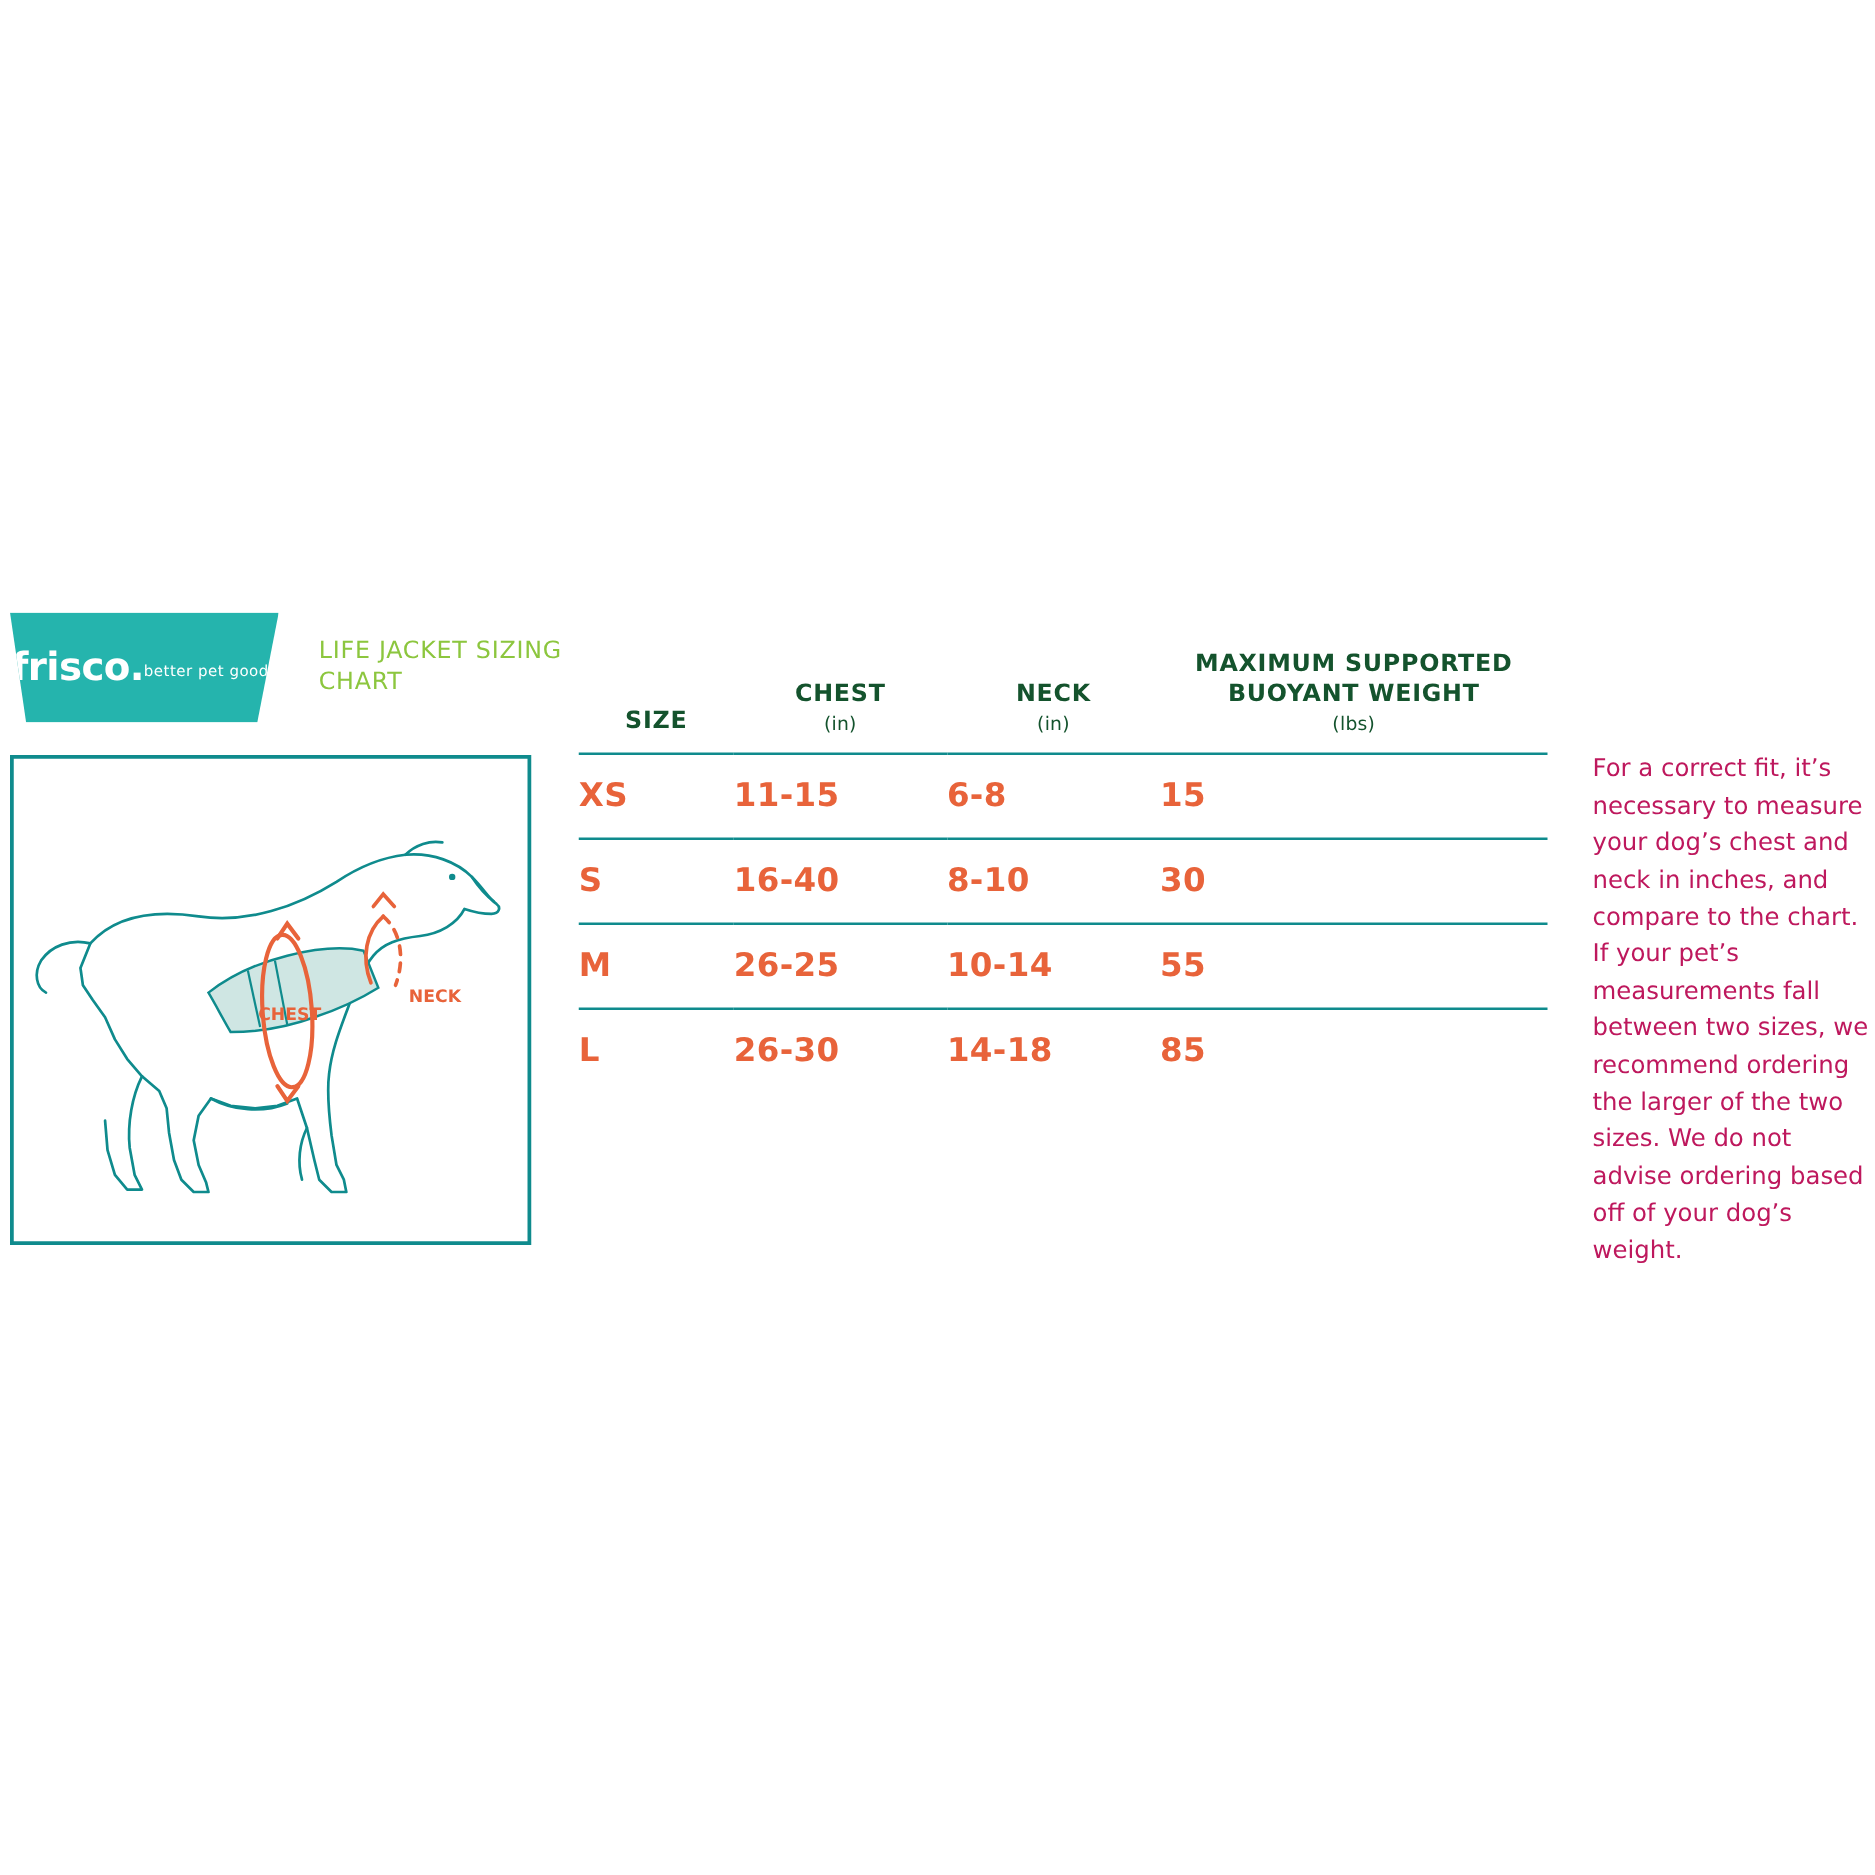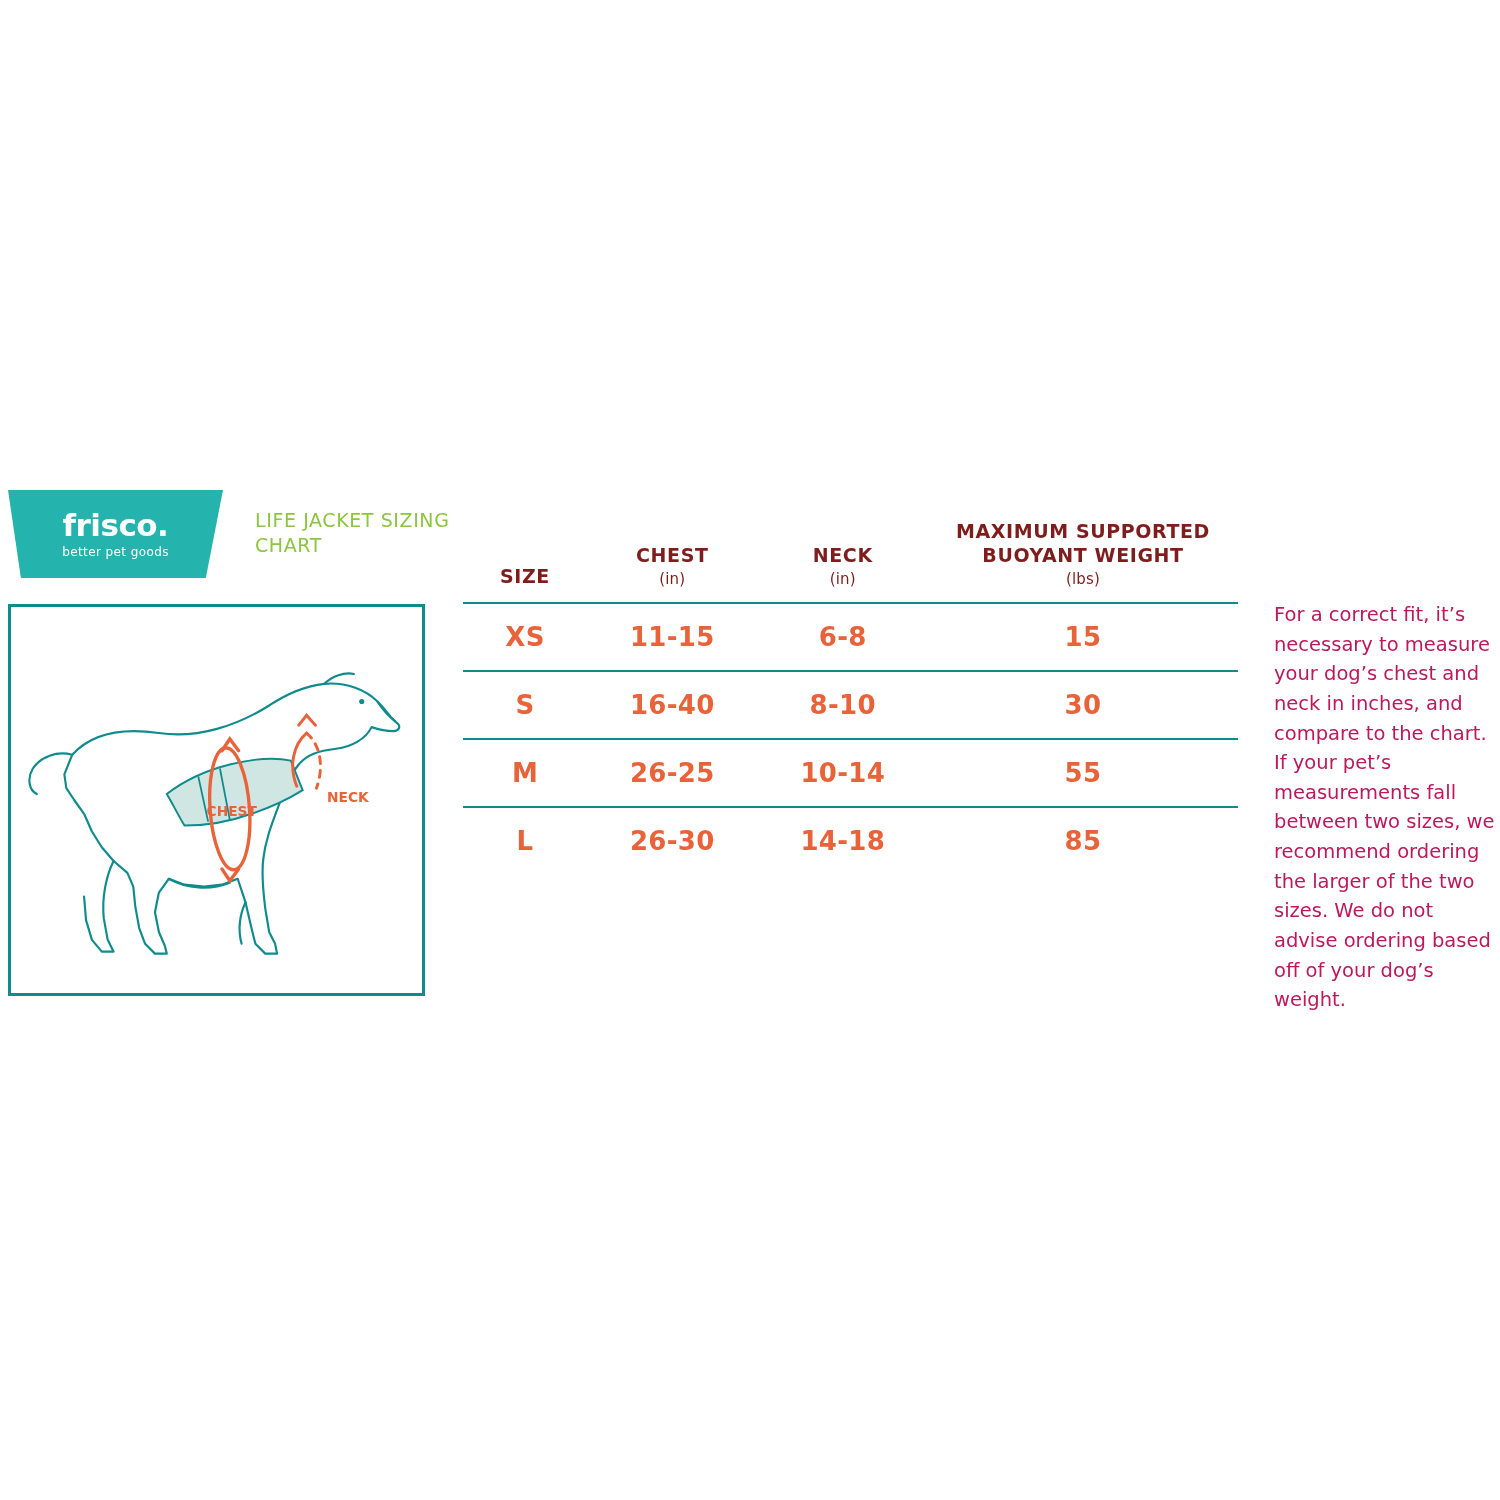--- a/index.html
+++ b/index.html
@@ -27,21 +27,21 @@
   .logo-badge {
     position: absolute;
     left: 8px;
     top: 490px;
     width: 215px;
     height: 88px;
     background: #25b4ad;
     -webkit-clip-path: polygon(0% 0%, 100% 0%, 92% 100%, 6% 100%);
     clip-path: polygon(0% 0%, 100% 0%, 92% 100%, 6% 100%);
     display: flex;
-    flex-direction: column;
+    flex-direction: row;
     align-items: center;
     justify-content: center;
     color: #ffffff;
   }
   .logo-wordmark {
     font-family: "DejaVu Sans", sans-serif;
     font-size: 31px;
     font-weight: bold;
     letter-spacing: -0.5px;
     line-height: 1;
@@ -92,42 +92,42 @@
     top: 520px;
     width: 775px;
   }
   .size-table table {
     border-collapse: collapse;
     width: 100%;
     table-layout: fixed;
   }
   .size-table th {
     font-family: "DejaVu Sans", sans-serif;
-    color: #7f1d1d;
+    color: #14532d;
     font-weight: bold;
     font-size: 19px;
     letter-spacing: 0.6px;
     padding: 0 0 14px 0;
     vertical-align: bottom;
     text-align: center;
     line-height: 1.25;
   }
   .size-table th .unit {
     display: block;
     font-weight: normal;
     font-size: 15px;
     letter-spacing: 0.2px;
     margin-top: 2px;
   }
   .size-table td {
     font-family: "DejaVu Sans", sans-serif;
     color: #e8633a;
     font-weight: bold;
     font-size: 26px;
-    text-align: center;
+    text-align: left;
     padding: 18px 0 18px 0;
     border-top: 2.5px solid #0f8b8d;
     letter-spacing: 0.3px;
   }
   .col-size   { width: 16%; }
   .col-chest  { width: 22%; }
   .col-neck   { width: 22%; }
   .col-weight { width: 40%; }
 
   

